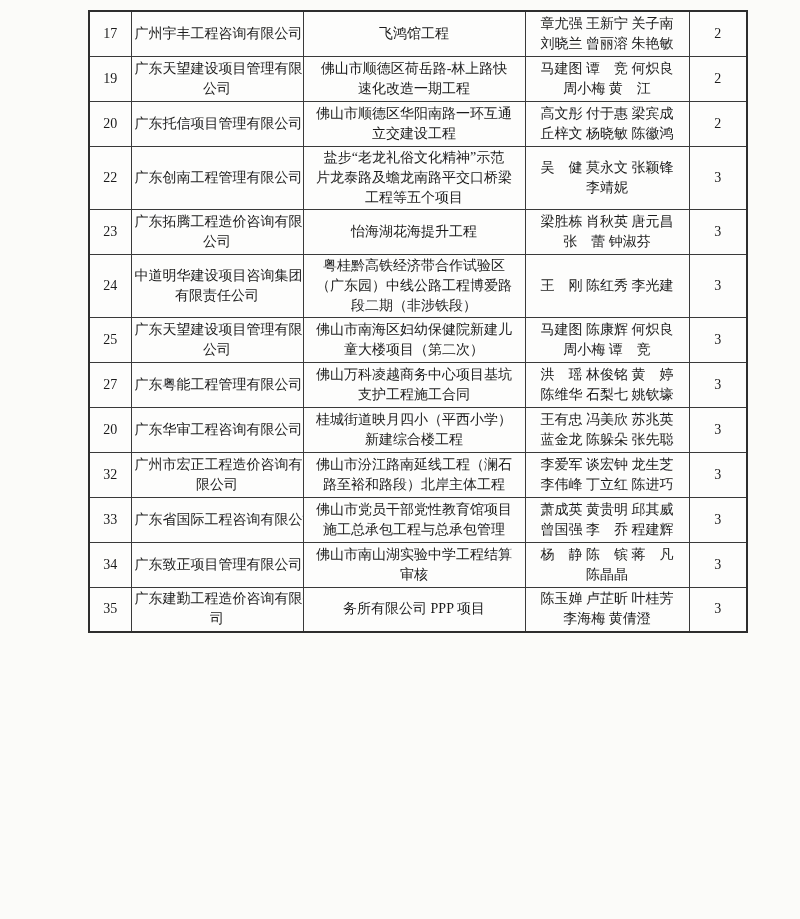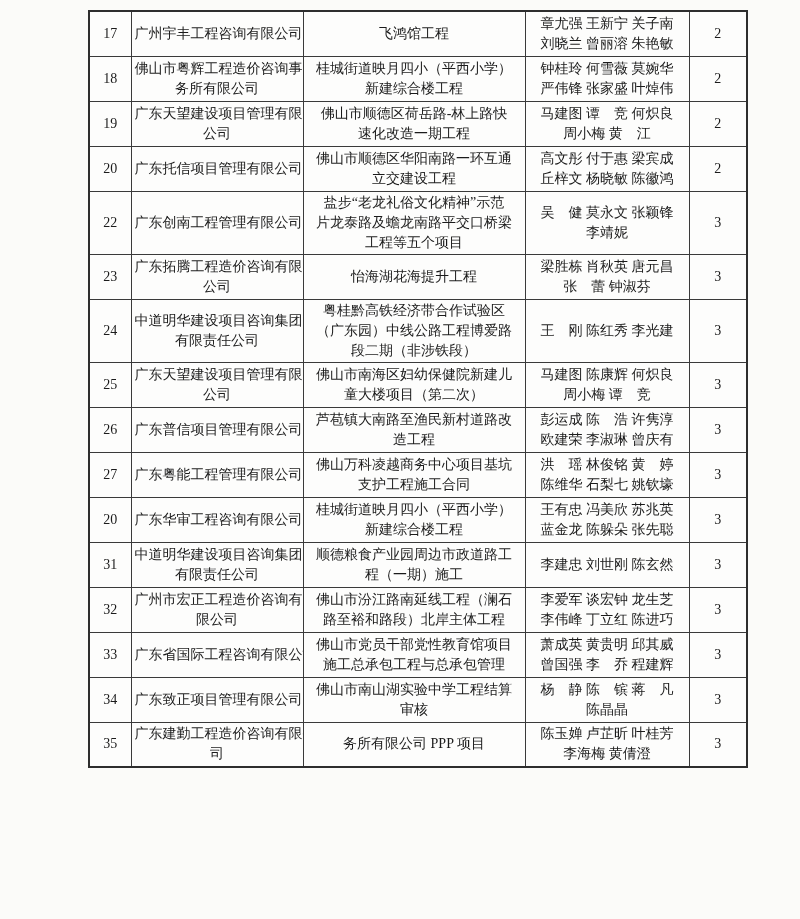--- a/index.html
+++ b/index.html
@@ -60,36 +60,20 @@
       <td class="cell-project">
             <div class="line">飞鸿馆工程</div>
           </td>
       <td class="cell-names">
             <div class="line">章尤强 王新宁 关子南</div>
             <div class="line">刘晓兰 曾丽溶 朱艳敏</div>
           </td>
       <td class="cell-count">2</td>
     </tr>
         <tr class="lines-2">
-      <td class="cell-no">18</td>
-      <td class="cell-company">
-            <div class="line">佛山市粤辉工程造价咨询事</div>
-            <div class="line">务所有限公司</div>
-          </td>
-      <td class="cell-project">
-            <div class="line">桂城街道映月四小（平西小学）</div>
-            <div class="line">新建综合楼工程</div>
-          </td>
-      <td class="cell-names">
-            <div class="line">钟桂玲 何雪薇 莫婉华</div>
-            <div class="line">严伟锋 张家盛 叶焯伟</div>
-          </td>
-      <td class="cell-count">2</td>
-    </tr>
-        <tr class="lines-2">
       <td class="cell-no">19</td>
       <td class="cell-company">
             <div class="line">广东天望建设项目管理有限</div>
             <div class="line">公司</div>
           </td>
       <td class="cell-project">
             <div class="line">佛山市顺德区荷岳路-林上路快</div>
             <div class="line">速化改造一期工程</div>
           </td>
       <td class="cell-names">
@@ -170,35 +154,20 @@
             <div class="line">佛山市南海区妇幼保健院新建儿</div>
             <div class="line">童大楼项目（第二次）</div>
           </td>
       <td class="cell-names">
             <div class="line">马建图 陈康辉 何炽良</div>
             <div class="line">周小梅 谭　竞</div>
           </td>
       <td class="cell-count">3</td>
     </tr>
         <tr class="lines-2">
-      <td class="cell-no">26</td>
-      <td class="cell-company">
-            <div class="line">广东普信项目管理有限公司</div>
-          </td>
-      <td class="cell-project">
-            <div class="line">芦苞镇大南路至渔民新村道路改</div>
-            <div class="line">造工程</div>
-          </td>
-      <td class="cell-names">
-            <div class="line">彭运成 陈　浩 许隽淳</div>
-            <div class="line">欧建荣 李淑琳 曾庆有</div>
-          </td>
-      <td class="cell-count">3</td>
-    </tr>
-        <tr class="lines-2">
       <td class="cell-no">27</td>
       <td class="cell-company">
             <div class="line">广东粤能工程管理有限公司</div>
           </td>
       <td class="cell-project">
             <div class="line">佛山万科凌越商务中心项目基坑</div>
             <div class="line">支护工程施工合同</div>
           </td>
       <td class="cell-names">
             <div class="line">洪　瑶 林俊铭 黄　婷</div>
@@ -211,35 +180,20 @@
       <td class="cell-company">
             <div class="line">广东华审工程咨询有限公司</div>
           </td>
       <td class="cell-project">
             <div class="line">桂城街道映月四小（平西小学）</div>
             <div class="line">新建综合楼工程</div>
           </td>
       <td class="cell-names">
             <div class="line">王有忠 冯美欣 苏兆英</div>
             <div class="line">蓝金龙 陈躲朵 张先聪</div>
-          </td>
-      <td class="cell-count">3</td>
-    </tr>
-        <tr class="lines-2">
-      <td class="cell-no">31</td>
-      <td class="cell-company">
-            <div class="line">中道明华建设项目咨询集团</div>
-            <div class="line">有限责任公司</div>
-          </td>
-      <td class="cell-project">
-            <div class="line">顺德粮食产业园周边市政道路工</div>
-            <div class="line">程（一期）施工</div>
-          </td>
-      <td class="cell-names">
-            <div class="line">李建忠 刘世刚 陈玄然</div>
           </td>
       <td class="cell-count">3</td>
     </tr>
         <tr class="lines-2">
       <td class="cell-no">32</td>
       <td class="cell-company">
             <div class="line">广州市宏正工程造价咨询有</div>
             <div class="line">限公司</div>
           </td>
       <td class="cell-project">

